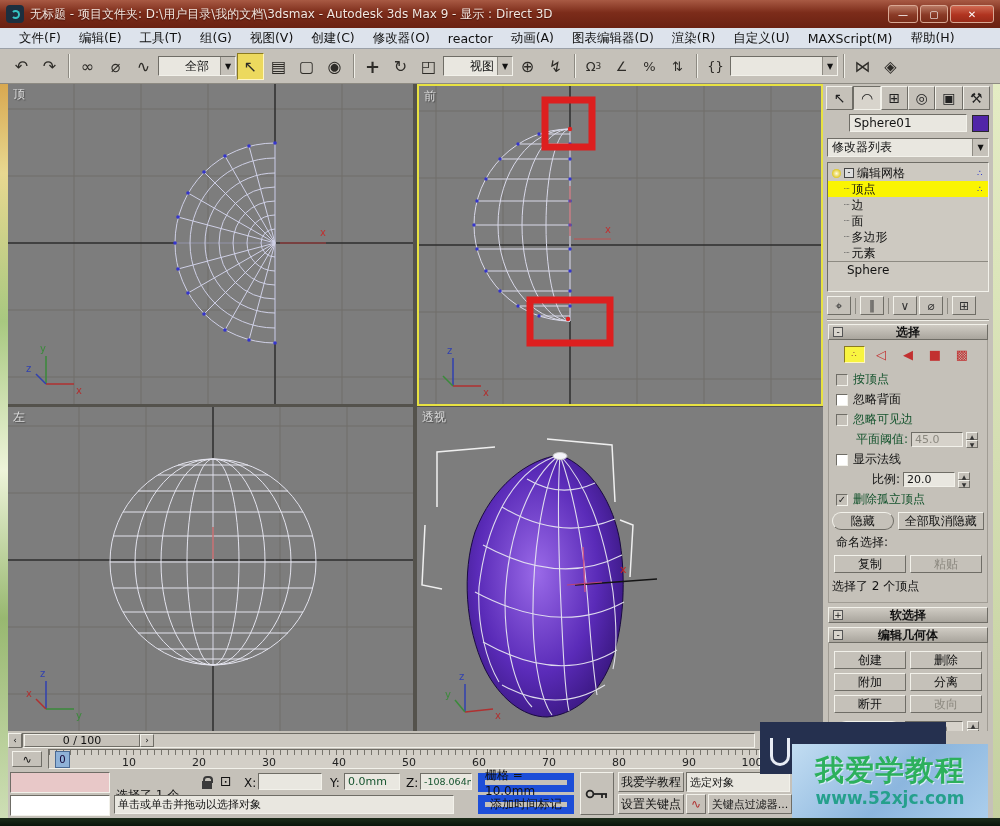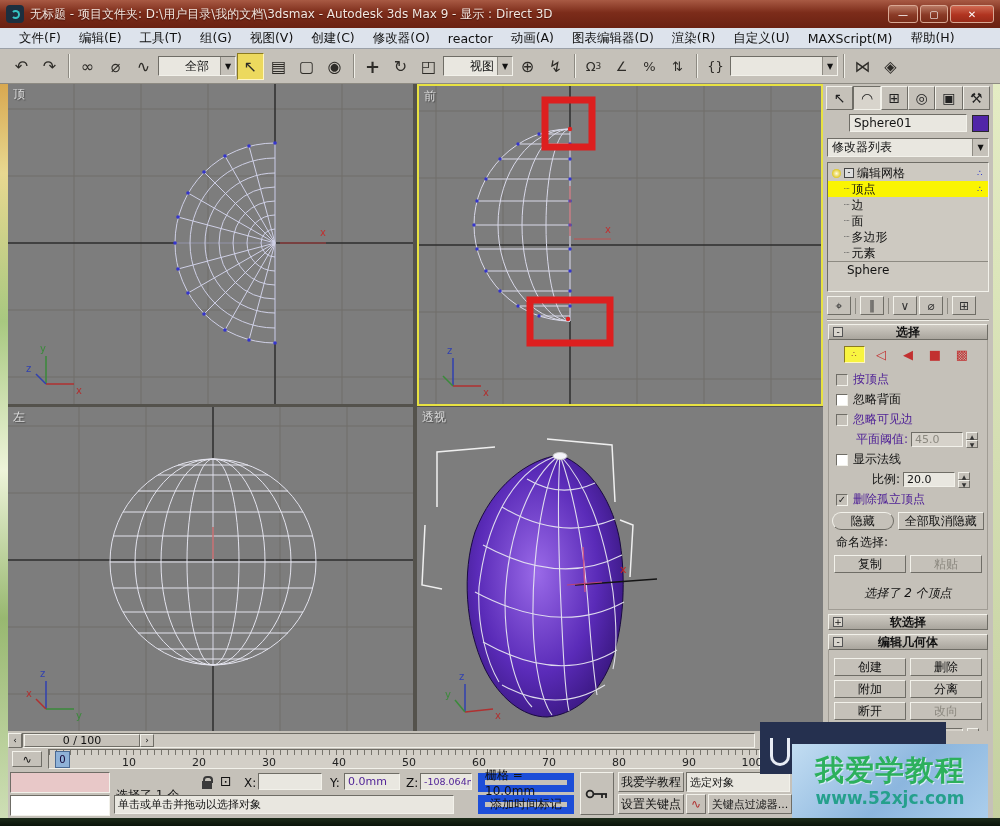--- a/index.html
+++ b/index.html
@@ -93,35 +93,35 @@
   .roll-body { margin:0 2px; border:1px solid #a09c94; border-top:none; padding:4px 3px 5px 3px; background:#c5c1b9; }
 
   #subobj-row { display:flex; justify-content:center; gap:6px; margin:2px 0 8px 0; align-items:center; }
   .so { width:21px; height:17px; display:flex; align-items:center; justify-content:center; font-size:13px; color:#c23030; }
   .so.vertex { background:#f8f440; border:1px solid; border-color:#8a7a20 #fff6c0 #fff6c0 #8a7a20;
     color:#803040; font-size:8px; letter-spacing:0; }
   .chk-row { display:flex; align-items:center; gap:5px; margin:3px 0 3px 4px; }
   .chk { width:12px; height:12px; background:#fff; border:1px solid; border-color:#6f6d66 #f2f1ea #f2f1ea #6f6d66;
     font-size:10px; line-height:10px; text-align:center; color:#222; }
   .chk.dis { background:#c5c1b9; }
-  .dis-t { color:#4c1d95; }
+  .dis-t { color:#14532d; }
   .spin-row { display:flex; align-items:center; gap:3px; margin:2px 0 2px 24px; }
   .field { width:52px; height:15px; background:#e9e7e0; border:1px solid; border-color:#6f6d66 #f2f1ea #f2f1ea #6f6d66;
     font-size:11px; padding:0 3px; display:flex; align-items:center; }
   .field.dis { color:#8b887f; background:#d6d2ca; }
   .spinner { display:flex; flex-direction:column; width:12px; }
   .spinner span { height:8px; font-size:6px; line-height:7px; text-align:center;
     border:1px solid; border-color:#f2f1ea #6f6d66 #6f6d66 #f2f1ea; background:#c5c1b9; color:#333; }
   .btn-row { display:flex; gap:4px; justify-content:center; margin:4px 0; }
   .btn { height:18px; background:#c5c1b9; border:1px solid; border-color:#f2f1ea #6f6d66 #6f6d66 #f2f1ea;
     font-size:12px; display:flex; align-items:center; justify-content:center; color:#111; }
   .btn.dis { color:#8b887f; }
   .w72 { width:72px; } .w64 { width:64px;border-radius:9px; } .w90 { width:90px; }
   .lbl { font-size:12px; margin:3px 0 1px 4px; }
-  .sel-count { text-align:center; font-size:12px; margin:12px 0 2px 0;font-style:italic; }
+  .sel-count { font-size:12px; margin:5px 0 2px 0; }
   #panel-scroll { position:absolute; right:0px; top:420px; width:4px; height:95px; background:#5a5852; }
 
   
   #timeslider { left:8px; top:731px; width:985px; height:18px; background:#c5c1b9; display:flex; align-items:center; }
   .ts-arrow { width:14px; height:15px; border:1px solid; border-color:#f2f1ea #6f6d66 #6f6d66 #f2f1ea;
     display:flex; align-items:center; justify-content:center; font-size:9px; }
   #ts-track { width:733px; height:15px; background:#cdc9c1; border:1px solid; border-color:#6f6d66 #f2f1ea #f2f1ea #6f6d66;
     display:flex; align-items:center; }
   #ts-btn { width:116px; height:13px; margin-left:1px; background:#c5c1b9; border:1px solid; border-color:#f2f1ea #6f6d66 #6f6d66 #f2f1ea;
     text-align:center; font-size:11px; line-height:12px; }

